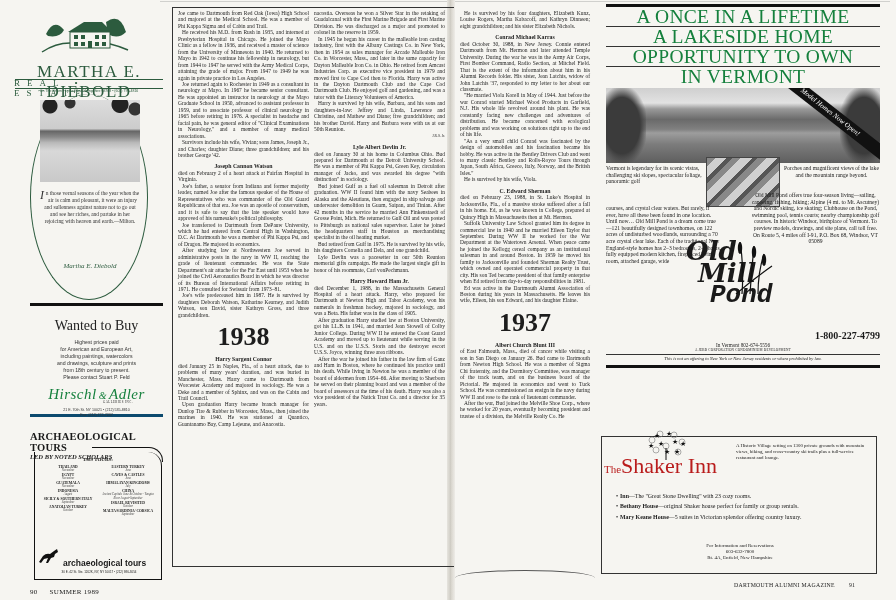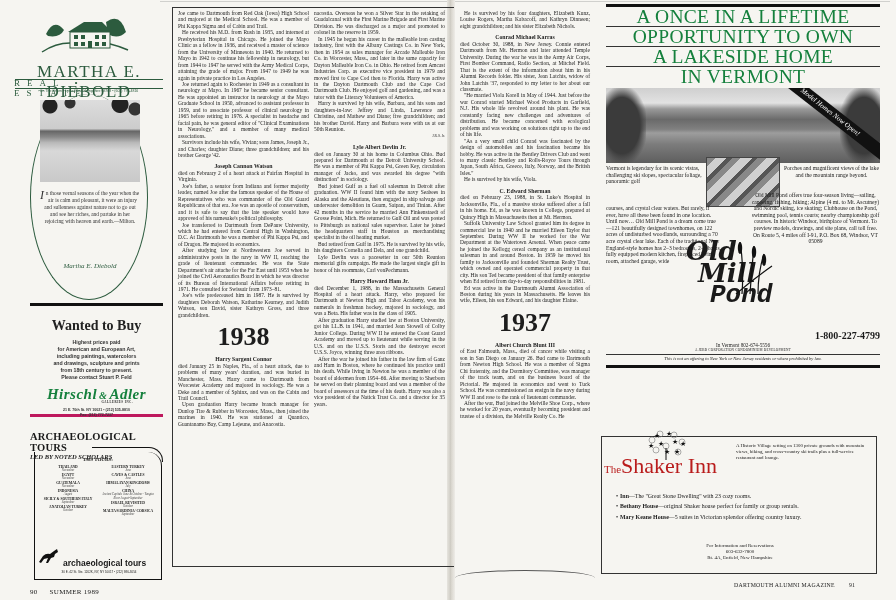--- a/index.html
+++ b/index.html
@@ -29,21 +29,21 @@
                 radial-gradient(circle at 30% 10%, #333 0 5px, transparent 6px),
                 radial-gradient(circle at 80% 15%, #222 0 8px, transparent 9px),
                 radial-gradient(circle at 95% 30%, #333 0 6px, transparent 7px); }
   .diebold .quote { position: absolute; left: 30px; top: 190px; width: 100px; text-align: center;
     font-size: 5.4px; line-height: 7px; color: #333; }
   .diebold .quote .dropcap { font-size: 12px; font-style: italic; float: left; line-height: 10px; margin-right: 1px; }
   .diebold .sig { position: absolute; left: 30px; top: 262px; width: 100px; text-align: center;
     font-size: 7px; font-style: italic; color: #2c5b3e; }
 
   .hirschl { position: absolute; left: 30px; top: 303px; width: 133px; height: 114px;
-    border-top: 3px solid #111; border-bottom: 3px solid #be185d; font-weight: bold; }
+    border-top: 3px solid #111; border-bottom: 3px solid #0c4a6e; }
   .hirschl .title { margin-top: 12px; text-align: center; font-size: 14px; color: #222; }
   .hirschl .body { margin-top: 5px; text-align: center; font-family: "Liberation Sans", sans-serif;
     font-size: 5.2px; line-height: 7px; color: #333; }
   .hirschl .logo { margin-top: 5px; text-align: center; font-size: 15px; font-style: italic; color: #15803d; letter-spacing: 0.5px; }
   .hirschl .logo .sep { font-size: 10px; vertical-align: middle; margin: 0 2px; }
   .hirschl .galleries { text-align: right; margin-right: 30px; font-size: 3px; letter-spacing: 0.5px; margin-top: -3px; }
   .hirschl .contact { margin-top: 4px; text-align: center; font-family: "Liberation Sans", sans-serif; font-size: 3.6px; line-height: 5px; color: #333; }
 
   .arch { position: absolute; left: 30px; top: 431px; width: 134px; height: 150px; }
   .arch .title { font-size: 10.5px; font-weight: bold; letter-spacing: 0.2px; }
@@ -286,22 +286,22 @@
       <p class="head">Albert Church Blunt III</p>
       <p class="noindent">of East Falmouth, Mass., died of cancer while visiting a son in San Diego on January 26. Bud came to Dartmouth from Newton High School. He was a member of Sigma Chi fraternity, and the Dormitory Committee, was manager of the track team, and on the business board of the Pictorial. He majored in economics and went to Tuck School. He was commissioned an ensign in the navy during WW II and rose to the rank of lieutenant commander.</p>
       <p>After the war, Bud joined the Melville Shoe Corp., where he worked for 20 years, eventually becoming president and trustee of a division, the Melville Realty Co. He</p>
     </div>
   <div class="obit-bottom-curve"></div>
 
   <div class="vermont">
     <div class="toprule"></div>
     <div class="headline">
       <div>A ONCE IN A LIFETIME</div>
+      <div>A LAKESIDE HOME</div>
       <div>OPPORTUNITY TO OWN</div>
-      <div>A LAKESIDE HOME</div>
       <div>IN VERMONT</div>
     </div>
     <div class="photo">
       <div class="trees-l"></div>
       <div class="trees-r"></div>
       <div class="banner">Model Homes Now Open!</div>
     </div>
     <div class="inset"></div>
     <div class="textL">Vermont is legendary for its scenic vistas, challenging ski slopes, spectacular foliage, panoramic golf</div>
     <div class="textL2">courses, and crystal clear waters. But rarely, if ever, have all these been found in one location. Until now… Old Mill Pond is a dream come true—121 beautifully designed townhomes, on 122 acres of undisturbed woodlands, surrounding a 70 acre crystal clear lake. Each of the traditional New England-style homes has 2–3 bedrooms, 2–3 baths, fully equipped modern kitchen, fireplaced living room, attached garage, wide</div>

